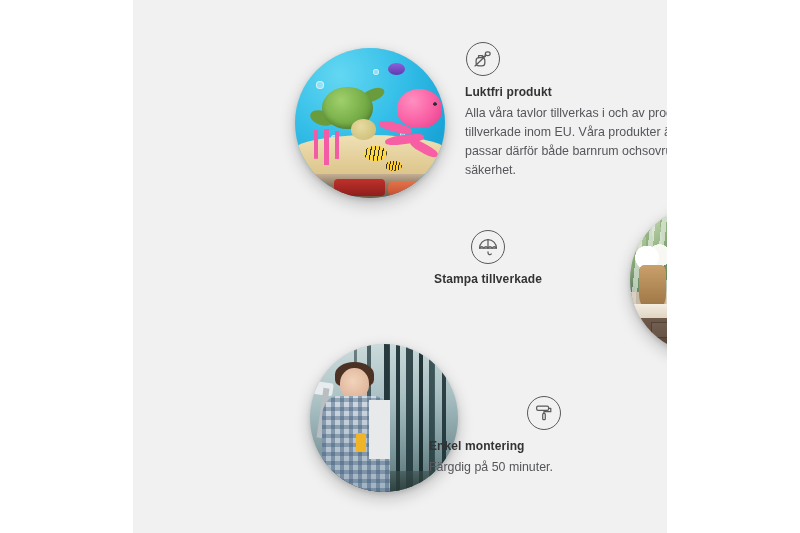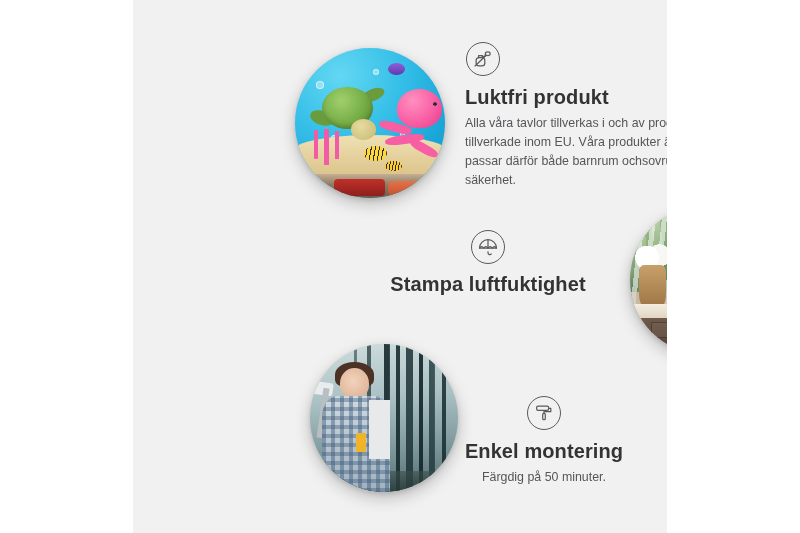--- a/index.html
+++ b/index.html
@@ -233,21 +233,21 @@
   .icon-circle {
     width: 34px; height: 34px;
     border: 1.6px solid #5a5a5a;
     border-radius: 50%;
     display: flex; align-items: center; justify-content: center;
     box-sizing: border-box;
   }
   .icon-circle svg { display: block; }
 
   .feature-title {
-    font-size: 20px;
+    font-size: 12px;
     font-weight: bold;
     color: #333333;
     margin: 9px 0 5px 0;
     line-height: 1.2;
     letter-spacing: 0.1px;
   }
   .feature-desc {
     font-size: 12.4px;
     color: #55565a;
     line-height: 1.52;
@@ -257,21 +257,21 @@
   
   #feature-odourless { left: 332px; top: 42px; width: 300px; text-align: left; }
   #feature-odourless .icon-circle { margin-left: 1px; }
 
   
   #feature-waterproof { left: 210px; top: 230px; width: 290px; text-align: center; }
   #feature-waterproof .icon-circle { margin: 0 auto; }
   #feature-waterproof .feature-title { margin-top: 8px; }
 
   
-  #feature-assembly { left: 296px; top: 396px; width: 230px; text-align: center; }
+  #feature-assembly { left: 296px; top: 396px; width: 230px; text-align: left; }
   #feature-assembly .icon-circle { margin: 0 auto; }
   #feature-assembly .feature-title { margin-top: 9px; }
 </style>
 </head>
 <body>
 
 <div id="stage">
   <div id="panel">
 
     <div class="photo-circle" id="circle-sea">
@@ -332,21 +332,21 @@
 
     <div class="feature" id="feature-waterproof">
       <div class="icon-circle">
         <svg width="22" height="22" viewBox="0 0 24 24" fill="none" stroke="#5a5a5a" stroke-width="1.35" stroke-linecap="round" stroke-linejoin="round">
           <path d="M2.8 13.2a9.2 9.2 0 0 1 18.4 0z"></path>
           <path d="M2.8 13.2c1.5-2.1 3.1-2.1 4.6 0 1.5-2.1 3.1-2.1 4.6 0 1.5-2.1 3.1-2.1 4.6 0 1.5-2.1 3.1-2.1 4.6 0"></path>
           <path d="M12 4v9.2"></path>
           <path d="M12 17.2v1.2a2 2 0 0 0 3.6 1.2"></path>
         </svg>
       </div>
-      <div class="feature-title">Stampa luftfuktighet</div>
+      <div class="feature-title">Stampa tillverkade</div>
     </div>
 
     <div class="photo-circle" id="circle-painter">
       <div class="photo-inner">
         <div class="forest-sky"></div>
         <div class="forest-trunks"></div>
         <div class="forest-floor"></div>
         <div class="pers-roller-head"></div>
         <div class="pers-roller-handle"></div>
         <div class="pers-hair"></div>

